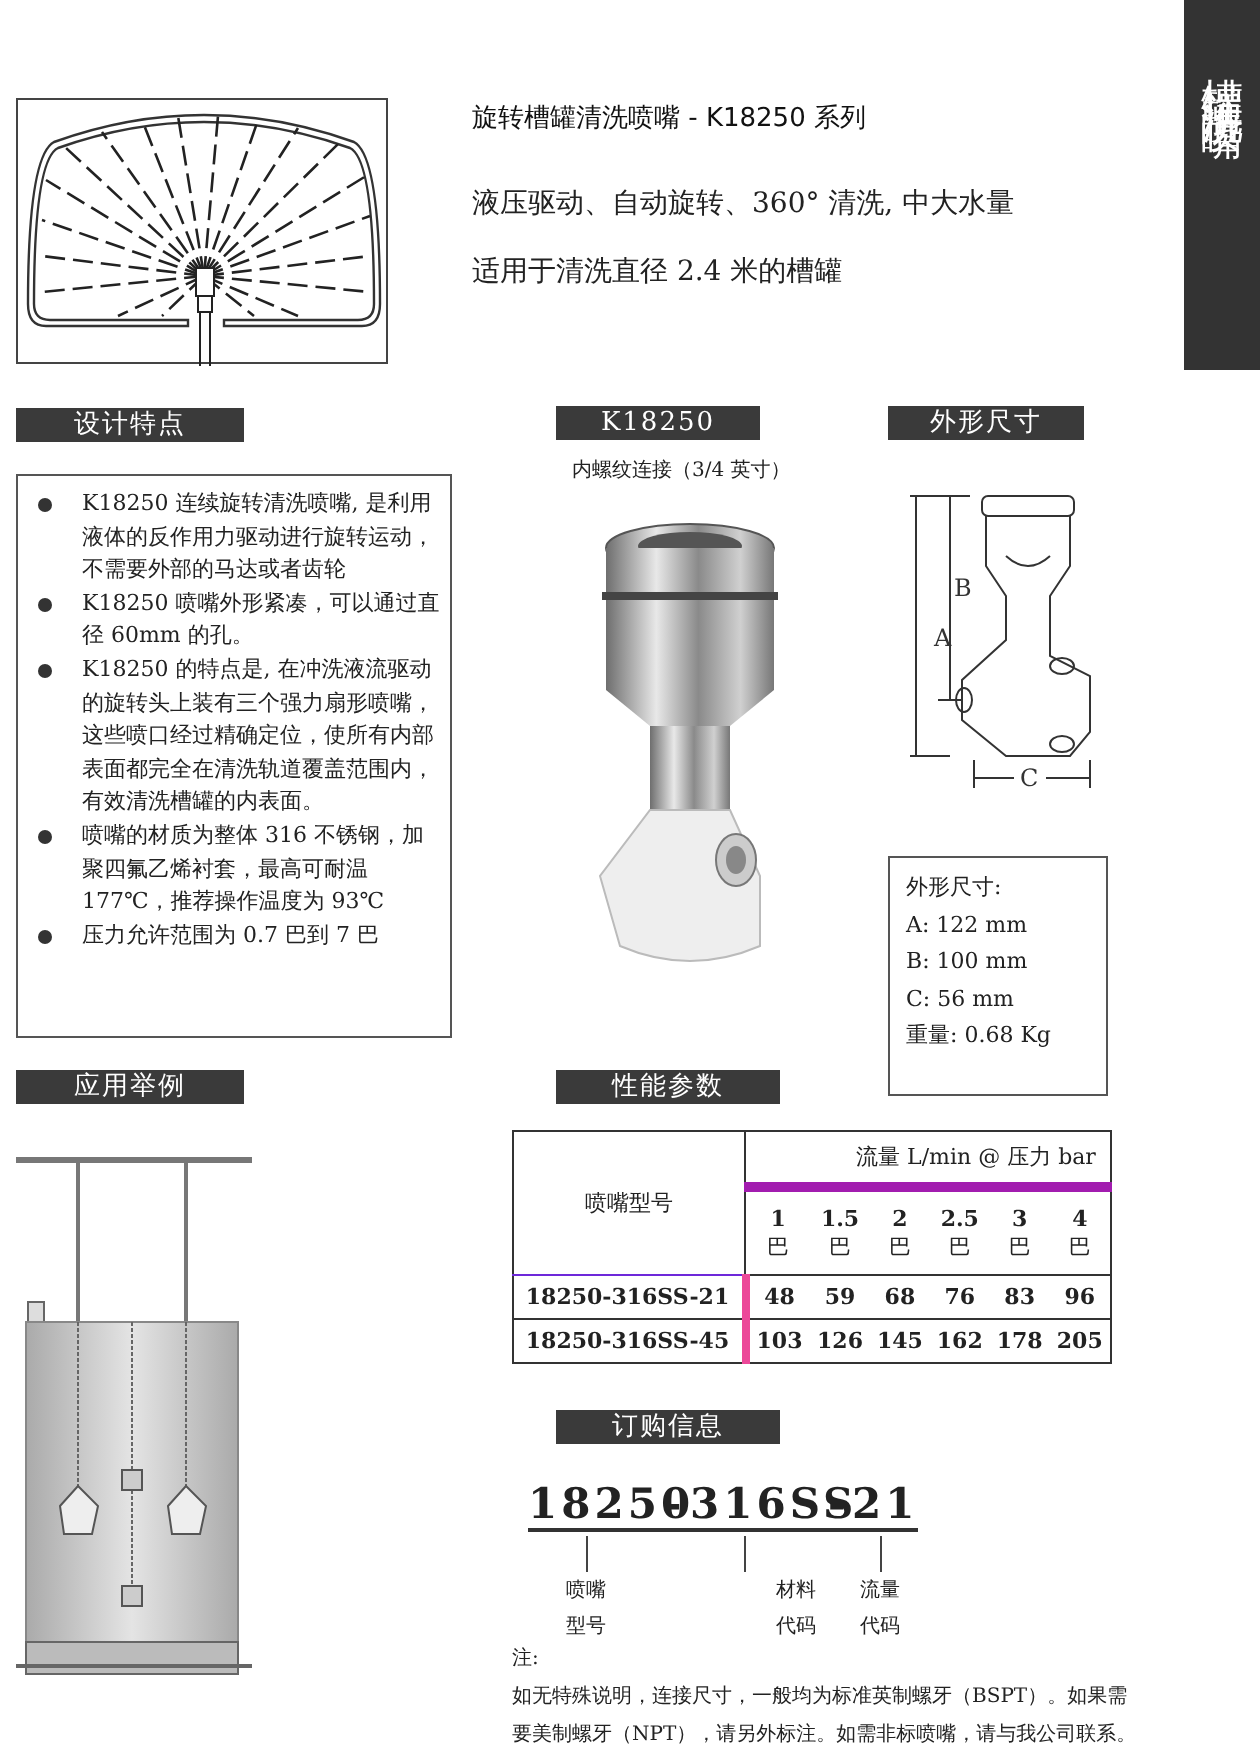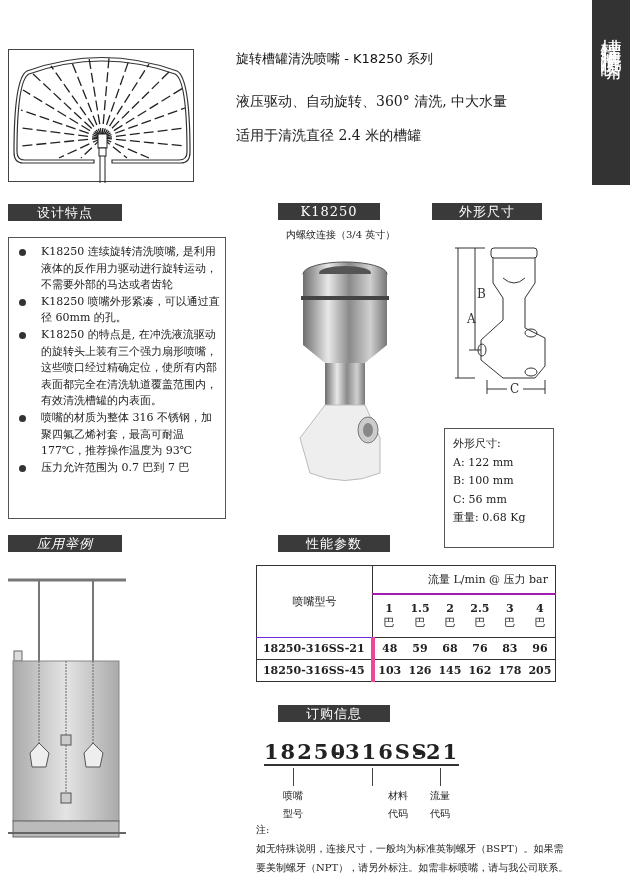--- a/index.html
+++ b/index.html
@@ -12,21 +12,21 @@
   .sub1 { left: 236px; top: 93px; font-size: 14px; }
   .sub2 { left: 236px; top: 127px; font-size: 14px; }
   .features { left: 8px; top: 237px; width: 218px; height: 282px; border: 1.5px solid #555; padding: 6px 4px 0 6px; font-size: 11px; line-height: 16.6px; }
   .features ul { list-style: none; }
   .features li { position: relative; padding-left: 26px; }
   .features li::before { content: ""; position: absolute; left: 4px; top: 5px; width: 7px; height: 7px; border-radius: 50%; background: #333; }
   .dim-box { left: 444px; top: 428px; width: 110px; height: 120px; border: 1.5px solid #555; padding: 6px 8px; font-size: 11px; line-height: 18.5px; }
   table.perf { position: absolute; left: 256px; top: 565px; width: 300px; border-collapse: collapse; font-size: 11px; border: 1.5px solid #333; }
   table.perf td { text-align: center; padding: 0; }
   .perf .model-hd { width: 116px; border-right: 1px solid #333; border-bottom: 1px solid #6d28d9; }
-  .perf .flow-hd { height: 28px; border-bottom: 2px solid #a21caf; padding-left: 48px; }
+  .perf .flow-hd { height: 28px; border-bottom: 5px solid #a21caf; padding-left: 48px; }
   .perf .p { font-weight: bold; line-height: 14px; height: 44px; }
   .perf .row td { height: 22px; font-weight: bold; border-top: 1px solid #333; }
   .perf .row td:first-child { border-right: 4px solid #ec4899; }
   .code-seg { position: absolute; top: 740px; font-size: 21px; font-weight: bold; letter-spacing: 2px; border-bottom: 2px solid #333; line-height: 24px; }
   .code-dash { position: absolute; top: 740px; font-size: 21px; font-weight: bold; line-height: 24px; }
   .tick { position: absolute; width: 1px; background: #444; height: 18px; top: 768px; }
   .code-lbl { position: absolute; top: 787px; font-size: 10px; line-height: 18px; text-align: center; width: 40px; }
   .note { left: 256px; top: 820px; font-size: 10px; line-height: 19px; width: 370px; }
 </style>
 </head>
@@ -67,22 +67,22 @@
       <line x1="96" y1="106" x2="96" y2="133" stroke="#222"></line>
   </svg>
 </div>
 
 <div class="abs title">旋转槽罐清洗喷嘴 - K18250 系列</div>
 <div class="abs sub1">液压驱动、自动旋转、360° 清洗, 中大水量</div>
 <div class="abs sub2">适用于清洗直径 2.4 米的槽罐</div>
 
 <div class="hdr" style="left:8px;top:204px;width:114px;">设计特点</div>
 <div class="hdr" style="left:278px;top:203px;width:102px;font-family:'DejaVu Serif',serif;">K18250</div>
-<div class="hdr" style="left:432px;top:203px;width:110px;">外形尺寸</div>
-<div class="hdr" style="left:8px;top:535px;width:114px;font-style:italic;">应用举例</div>
+<div class="hdr" style="left:444px;top:203px;width:98px;">外形尺寸</div>
+<div class="hdr" style="left:8px;top:535px;width:114px;">应用举例</div>
 <div class="hdr" style="left:278px;top:535px;width:112px;">性能参数</div>
 <div class="hdr" style="left:278px;top:705px;width:112px;">订购信息</div>
 
 <div class="abs features">
   <ul>
     <li>K18250 连续旋转清洗喷嘴, 是利用液体的反作用力驱动进行旋转运动，不需要外部的马达或者齿轮</li>
     <li>K18250 喷嘴外形紧凑，可以通过直径 60mm 的孔。</li>
     <li>K18250 的特点是, 在冲洗液流驱动的旋转头上装有三个强力扇形喷嘴，这些喷口经过精确定位，使所有内部表面都完全在清洗轨道覆盖范围内，有效清洗槽罐的内表面。</li>
     <li>喷嘴的材质为整体 316 不锈钢，加聚四氟乙烯衬套，最高可耐温 177℃，推荐操作温度为 93℃</li>
     <li>压力允许范围为 0.7 巴到 7 巴</li>

